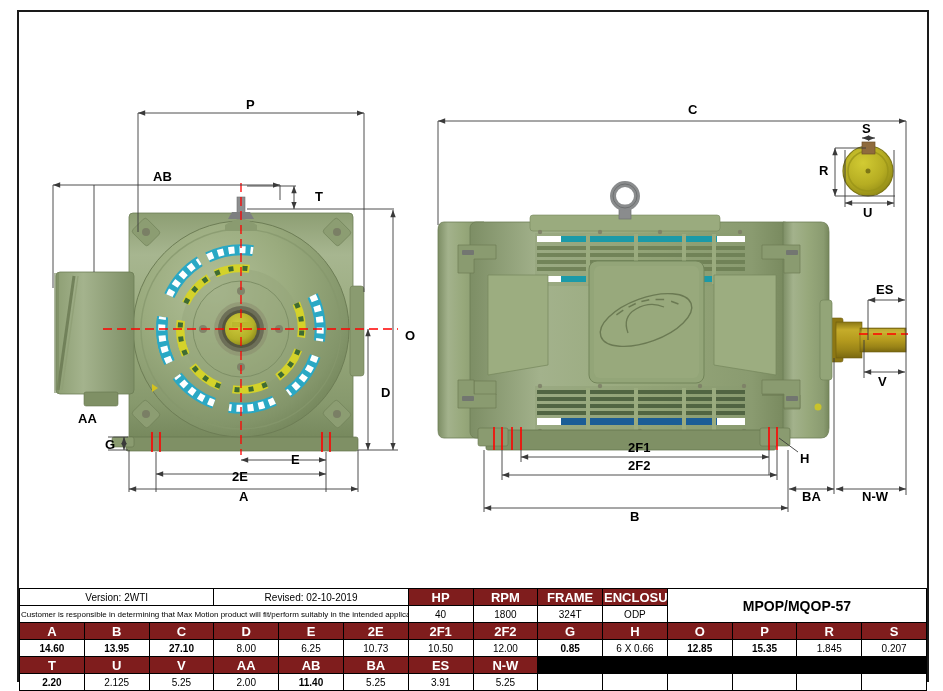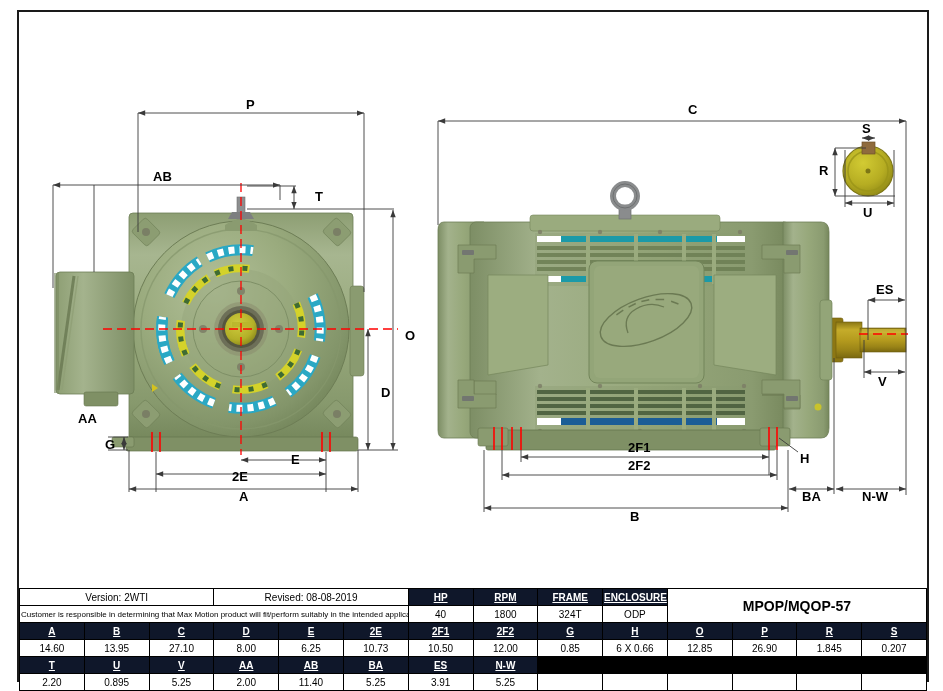--- a/index.html
+++ b/index.html
@@ -47,27 +47,26 @@
     vertical-align: middle;
     font-size: 10px;
     height: 17px;
     padding: 0 1px;
     background: #fff;
     color: #000;
     overflow: hidden;
     white-space: nowrap;
   }
   #datatable td.hdr {
-    background: #0f172a;
+    background: #7f1d1d;
     color: #fff;
     font-weight: bold;
-    font-size: 10px;
-    text-decoration: underline;
-  }
-  #datatable td.bold { font-weight: normal; }
+    font-size: 13px;
+  }
+  #datatable td.bold { font-weight: bold; }
   #datatable td.tiny { font-size: 8px; }
   #datatable td.model {
     font-size: 14px;
     font-weight: bold;
     background: #fff;
     color: #000;
   }
   #datatable td.blank { background: #fff; }
   #datatable td.blackfill { background:#000; border-color:#000; }
 </style>
@@ -546,21 +545,21 @@
         <col style="width:64px">
       <col style="width:64px">
         <col style="width:64px">
         <col style="width:64px">
       <col style="width:64px">
         <col style="width:64px">
     </colgroup>
     <tbody>
       <tr>
         <td colspan="3">Version: 2WTI</td>
-        <td colspan="3">Revised: 08-08-2019</td>
+        <td colspan="3">Revised: 02-10-2019</td>
         <td class="hdr">HP</td>
         <td class="hdr">RPM</td>
         <td class="hdr">FRAME</td>
         <td class="hdr">ENCLOSURE</td>
         <td class="model" colspan="4" rowspan="2">MPOP/MQOP-57</td>
       </tr>
       <tr>
         <td class="tiny" colspan="6">Customer is responsible in determining that Max Motion product will fit/perform suitably in the intended application</td>
         <td>40</td>
         <td>1800</td>
@@ -588,21 +587,21 @@
         <td class="bold">13.95</td>
         <td class="bold">27.10</td>
         <td>8.00</td>
         <td>6.25</td>
         <td>10.73</td>
         <td>10.50</td>
         <td>12.00</td>
         <td class="bold">0.85</td>
         <td>6 X 0.66</td>
         <td class="bold">12.85</td>
-        <td class="bold">26.90</td>
+        <td class="bold">15.35</td>
         <td>1.845</td>
         <td>0.207</td>
       </tr>
       <tr>
         <td class="hdr">T</td>
         <td class="hdr">U</td>
         <td class="hdr">V</td>
         <td class="hdr">AA</td>
         <td class="hdr">AB</td>
         <td class="hdr">BA</td>
@@ -610,21 +609,21 @@
         <td class="hdr">N-W</td>
         <td class="blackfill"></td>
         <td class="blackfill"></td>
         <td class="blackfill"></td>
         <td class="blackfill"></td>
         <td class="blackfill"></td>
         <td class="blackfill"></td>
       </tr>
       <tr>
         <td class="bold">2.20</td>
-        <td>0.895</td>
+        <td>2.125</td>
         <td>5.25</td>
         <td>2.00</td>
         <td class="bold">11.40</td>
         <td>5.25</td>
         <td>3.91</td>
         <td>5.25</td>
         <td class="blank"></td>
         <td class="blank"></td>
         <td class="blank"></td>
         <td class="blank"></td>

